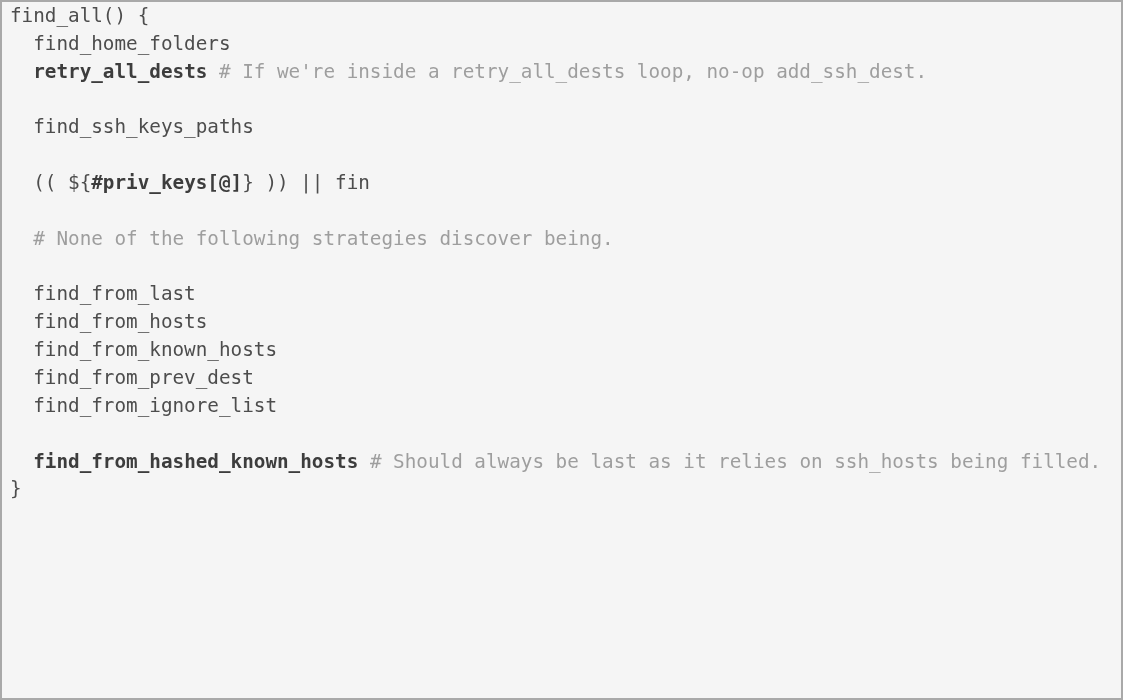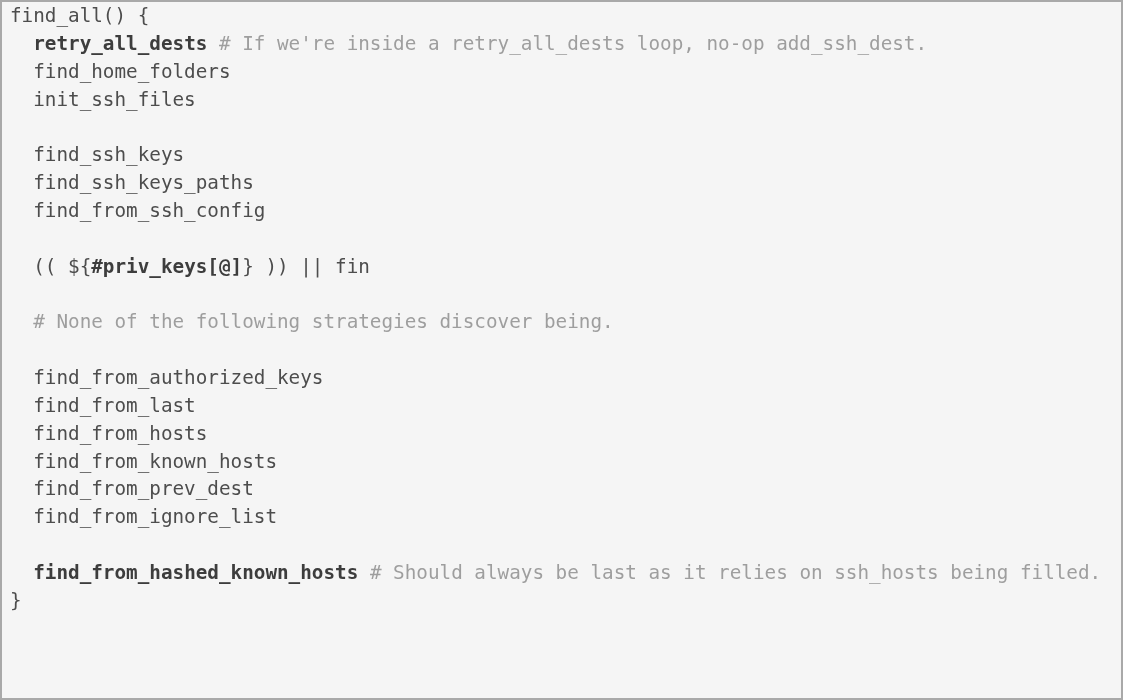--- a/index.html
+++ b/index.html
@@ -35,33 +35,29 @@
   .seg-comment {
     color: var(--comment_text, #9e9e9e);
     font-weight: 400;
   }
 </style>
 </head>
 <body>
 
 <div class="code-frame" id="code-block">
     <div class="line"><span class="seg-code">find_all() {</span></div>
+    <div class="line"><span class="seg-code">  find_home_folders</span></div>
     <div class="line"><span class="seg-code">  </span><span class="seg-bold">retry_all_dests</span><span class="seg-code"> </span><span class="seg-comment"># If we're inside a retry_all_dests loop, no-op add_ssh_dest.</span></div>
-    <div class="line"><span class="seg-code">  find_home_folders</span></div>
-    <div class="line"><span class="seg-code">  init_ssh_files</span></div>
     <div class="line"> </div>
-    <div class="line"><span class="seg-code">  find_ssh_keys</span></div>
     <div class="line"><span class="seg-code">  find_ssh_keys_paths</span></div>
-    <div class="line"><span class="seg-code">  find_from_ssh_config</span></div>
     <div class="line"> </div>
     <div class="line"><span class="seg-code">  (( ${</span><span class="seg-bold">#priv_keys[@]</span><span class="seg-code">} )) || fin</span></div>
     <div class="line"> </div>
     <div class="line"><span class="seg-code">  </span><span class="seg-comment"># None of the following strategies discover being.</span></div>
     <div class="line"> </div>
-    <div class="line"><span class="seg-code">  find_from_authorized_keys</span></div>
     <div class="line"><span class="seg-code">  find_from_last</span></div>
     <div class="line"><span class="seg-code">  find_from_hosts</span></div>
     <div class="line"><span class="seg-code">  find_from_known_hosts</span></div>
     <div class="line"><span class="seg-code">  find_from_prev_dest</span></div>
     <div class="line"><span class="seg-code">  find_from_ignore_list</span></div>
     <div class="line"> </div>
     <div class="line"><span class="seg-code">  </span><span class="seg-bold">find_from_hashed_known_hosts</span><span class="seg-code"> </span><span class="seg-comment"># Should always be last as it relies on ssh_hosts being filled.</span></div>
     <div class="line"><span class="seg-code">}</span></div>
   </div>
 

